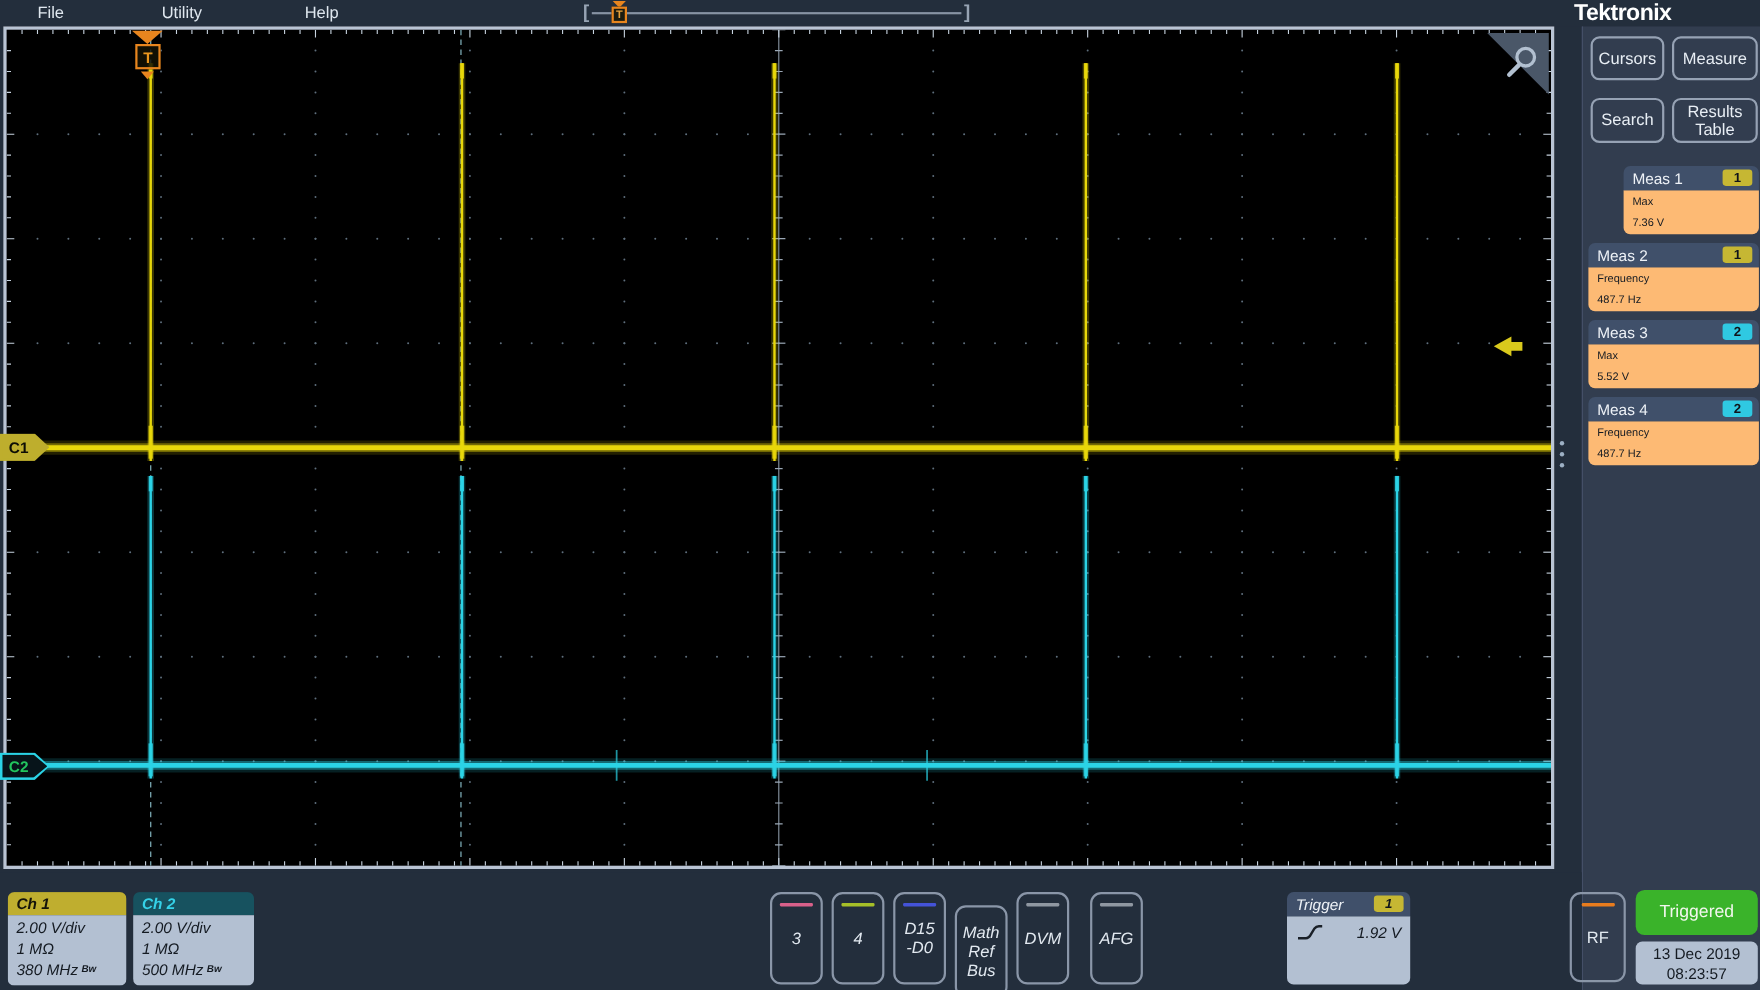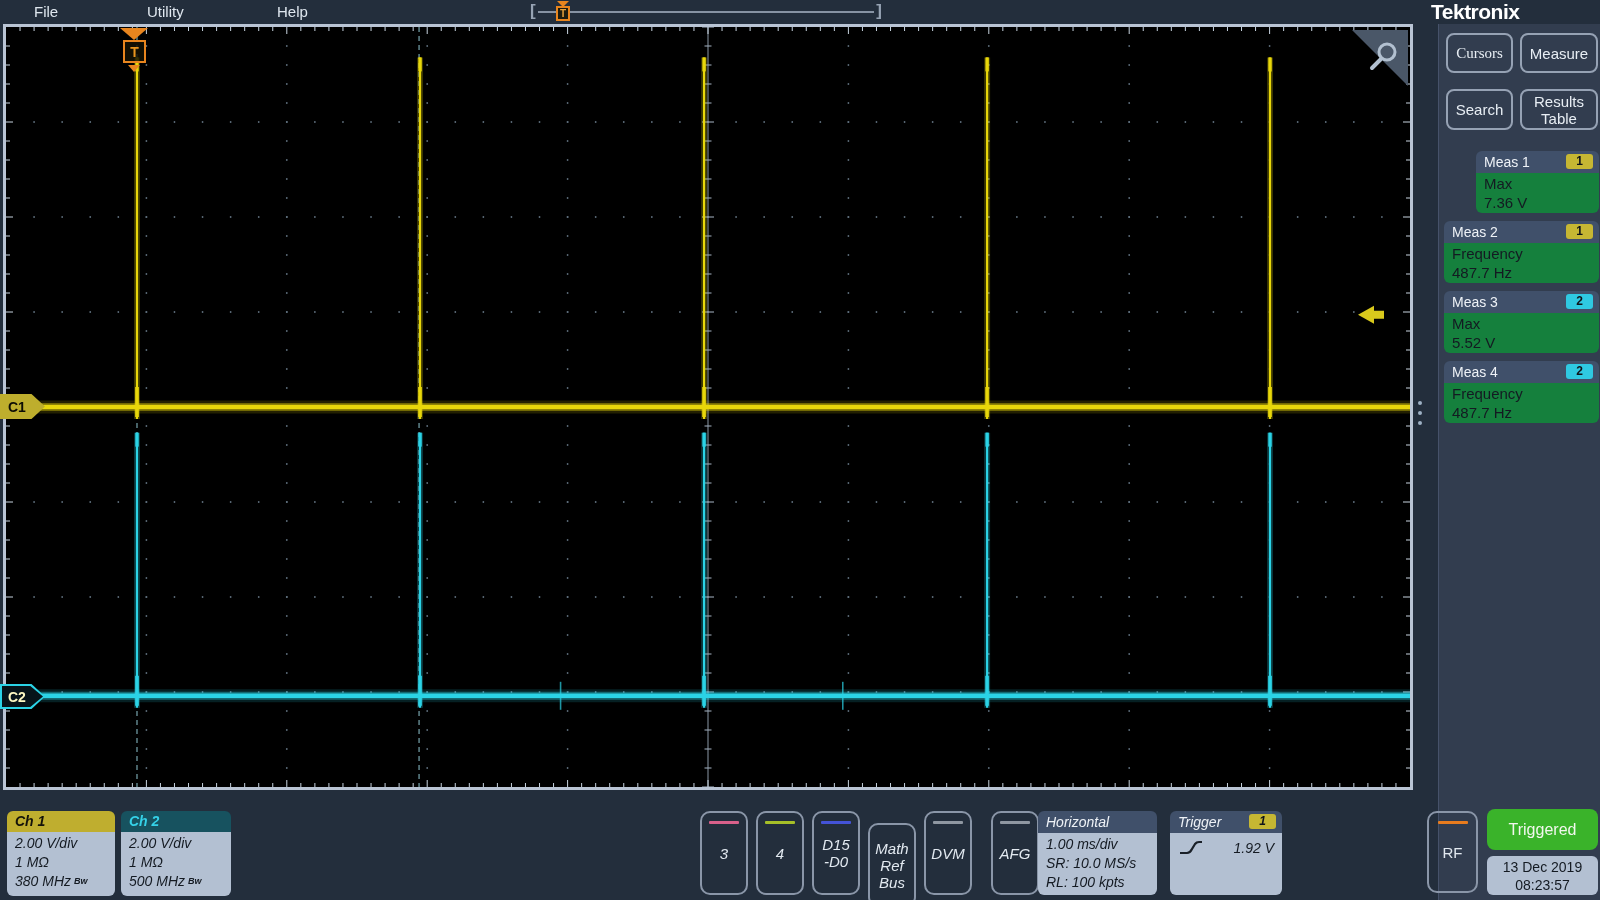--- a/index.html
+++ b/index.html
@@ -50,45 +50,45 @@
   .ch-tag .shape { position:absolute; inset:0;
      clip-path:polygon(0 0, 70% 0, 100% 50%, 70% 100%, 0 100%); }
   .ch-tag .inner { position:absolute; inset:2px;
      clip-path:polygon(0 0, 69% 0, 100% 50%, 69% 100%, 0 100%);
      display:flex; align-items:center; padding-left:6px; font-size:14px; font-weight:bold; }
   .tag-c1 { top:394px; }
   .tag-c1 .shape { background:#beae2d; }
   .tag-c1 .inner { background:#beae2d; color:#0d0d05; }
   .tag-c2 { top:684px; }
   .tag-c2 .shape { background:#2bd3e6; }
-  .tag-c2 .inner { background:#07141a; color:#fef9c3; }
+  .tag-c2 .inner { background:#07141a; color:#22c55e; }
 
   
   .drag-dots { position:absolute; left:1417px; top:401px; width:6px; height:28px; }
   .drag-dots i { position:absolute; left:1px; width:4px; height:4px; border-radius:50%; background:#9db0c4; }
   .drag-dots i:nth-child(1){ top:0; } .drag-dots i:nth-child(2){ top:10px; } .drag-dots i:nth-child(3){ top:20px; }
 
   
   .sidebar { position:absolute; left:1438px; top:24px; width:162px; height:876px;
      background:#323d4f; border-left:1px solid #46526a; }
   .side-btn { position:absolute; border:2px solid #96a2b4; border-radius:8px;
      background:transparent; color:#e8eef4; font-size:15px; font-family:inherit;
      display:flex; align-items:center; justify-content:center; text-align:center; line-height:17px; cursor:default; }
-  .btn-cursors { left:7px;  top:9px;  width:67px; height:40px;font-family:Liberation Serif, serif; }
+  .btn-cursors { left:7px;  top:9px;  width:67px; height:40px; }
   .btn-measure { left:81px; top:9px;  width:78px; height:40px; }
   .btn-search  { left:7px;  top:65px; width:67px; height:41px; }
   .btn-results { left:81px; top:65px; width:78px; height:41px; }
 
   .meas-panel { position:absolute; left:5px; width:155px; height:62px; border-radius:6px; }
   .meas-head { position:relative; height:22px; background:#40506a; border-radius:6px 6px 0 0;
      font-size:14px; color:#eef2f7; padding:3px 8px 0 8px; }
   .meas-badge { position:absolute; right:6px; top:3px; width:27px; height:15px; border-radius:3px;
      color:#10141a; font-size:12px; font-weight:bold; text-align:center; line-height:15px; }
-  .meas-body { height:40px; background:#15803d; border-radius:0 0 6px 6px;
-     color:#141a22; font-size:15px; line-height:19px; padding:1px 8px; }
+  .meas-body { height:40px; background:#fdba74; border-radius:0 0 6px 6px;
+     color:#141a22; font-size:10px; line-height:19px; padding:1px 8px; }
   .meas-1 { top:127px;padding-left:32px; } .meas-2 { top:197px; } .meas-3 { top:267px; } .meas-4 { top:337px; }
 
   
   .bottombar { position:absolute; left:0; top:793px; width:1438px; height:107px; background:#232e3c;font-style:italic; }
 
   .ch-badge { position:absolute; top:18px; height:85px; border-radius:6px; overflow:hidden; }
   .ch1-badge { left:7px;  width:108px; }
   .ch2-badge { left:121px; width:110px; }
   .ch-head { height:21px; font-size:14px; font-weight:bold; padding:2px 8px 0 8px; }
   .ch1-badge .ch-head { background:#bfae2f; color:#14130a; }
@@ -1290,28 +1290,20 @@
   </div>
   <div class="aux-btn aux-dvm">
     <span class="aux-line" style="background-color: rgb(143, 151, 161);"></span>
     <span>DVM</span>
   </div>
   <div class="aux-btn aux-afg">
     <span class="aux-line" style="background-color: rgb(143, 151, 161);"></span>
     <span>AFG</span>
   </div>
 
-  <div class="info-panel panel-horizontal">
-    <div class="info-head">Horizontal</div>
-    <div class="info-body">
-      <div>1.00 ms/div</div>
-      <div>SR: 10.0 MS/s</div>
-      <div>RL: 100 kpts</div>
-    </div>
-  </div>
 
   <div class="info-panel panel-trigger">
     <div class="info-head">
       <span>Trigger</span>
       <span class="meas-badge" style="background-color: rgb(198, 183, 51);">1</span>
     </div>
     <div class="info-body">
       <div class="trig-level-row">
         <svg width="26" height="20" viewBox="0 0 26 20">
           <path d="M2 15 L9 15 Q12 15 14 11 L17 6 Q18.5 4 21 4 L24 4" fill="none" stroke="#1a2028" stroke-width="2.2"></path>

